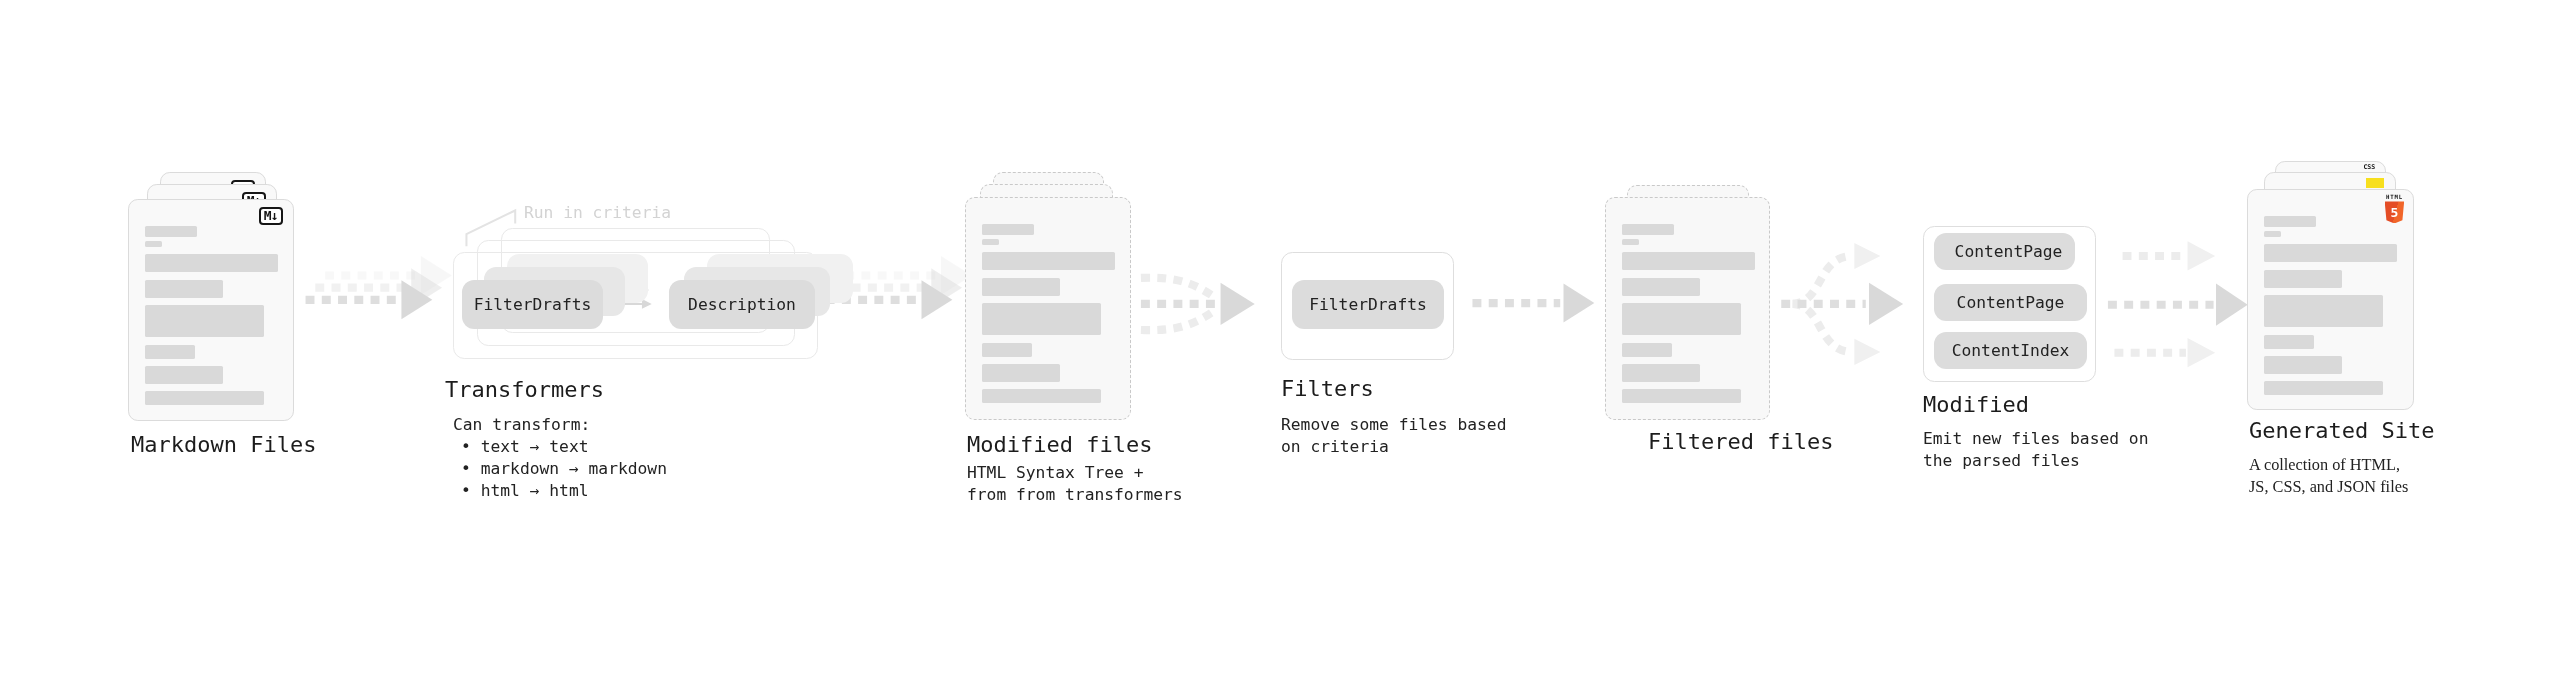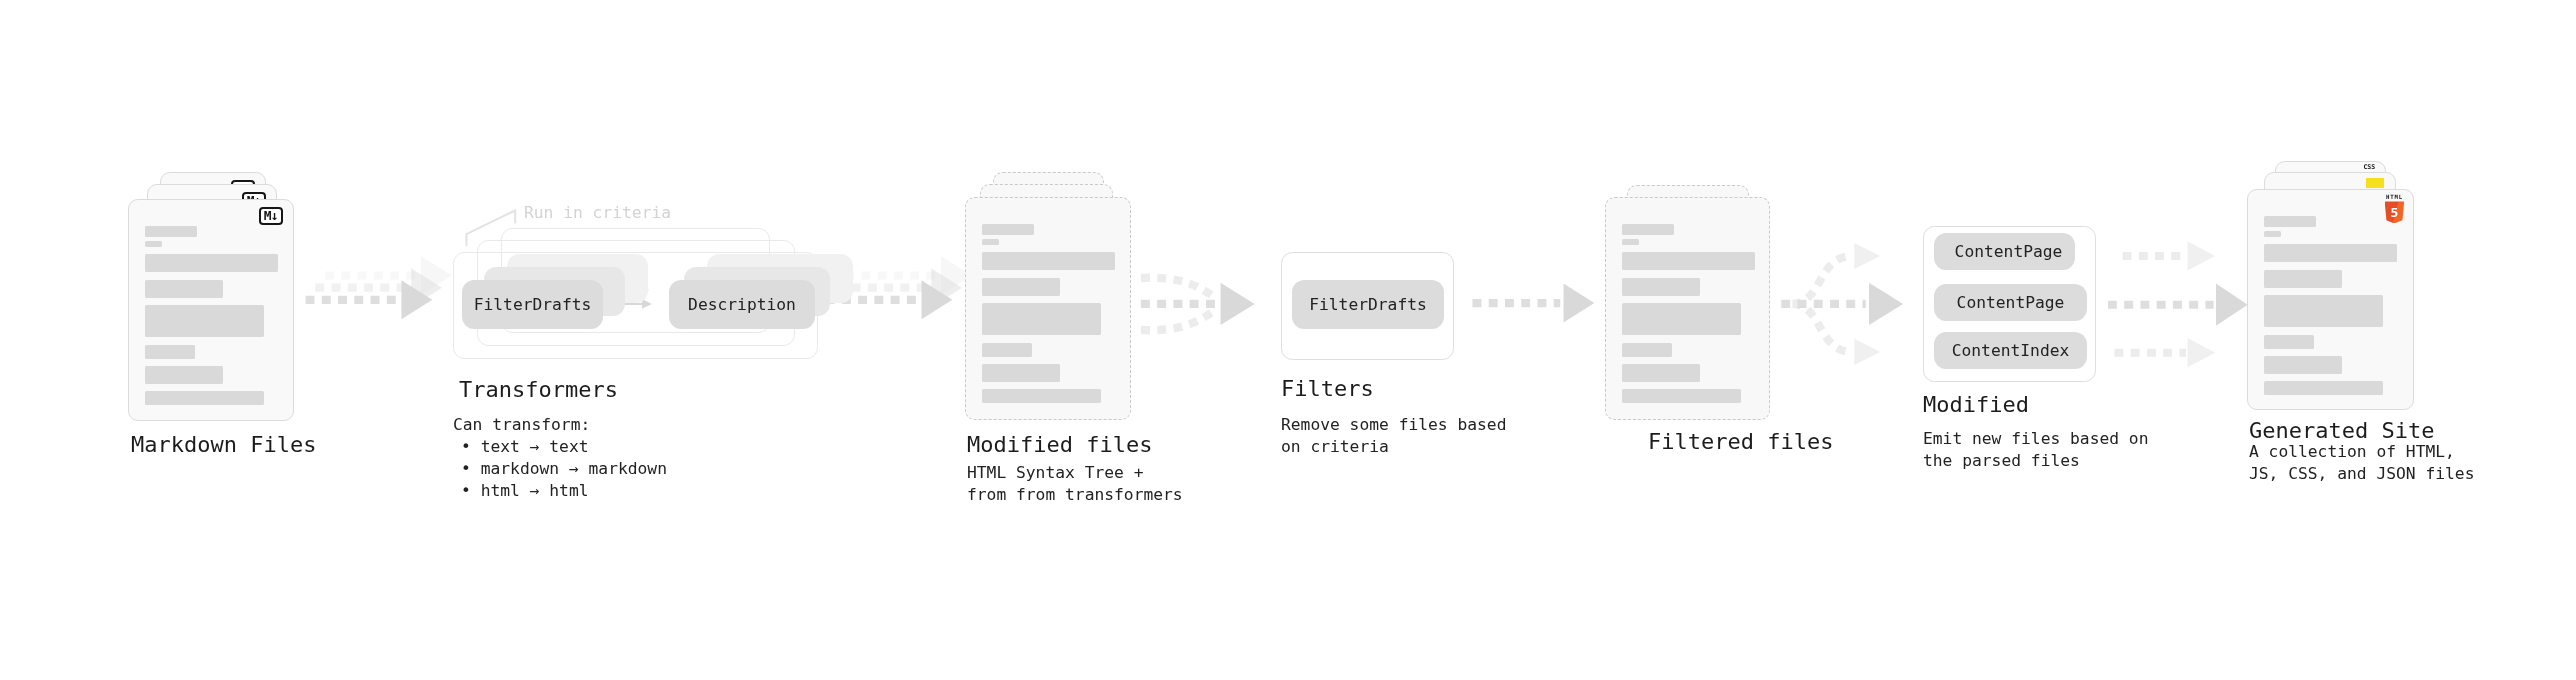--- a/index.html
+++ b/index.html
@@ -181,21 +181,21 @@
     <div class="note" style="left:524px;top:203px;">Run in criteria</div>
 
     <div class="pill ghost2" style="left:507px;top:254px;width:141px;height:49px;"></div>
     <div class="pill ghost1" style="left:484px;top:267px;width:141px;height:49px;"></div>
     <div class="pill" style="left:462px;top:280px;width:141px;height:49px;">FilterDrafts</div>
 
     <div class="pill ghost2" style="left:707px;top:254px;width:146px;height:49px;"></div>
     <div class="pill ghost1" style="left:684px;top:267px;width:146px;height:49px;"></div>
     <div class="pill" style="left:661px;top:280px;width:146px;height:49px;margin-left:8px;">Description</div>
 
-    <div class="title" style="left:459px;top:377px;">Transformers</div>
+    <div class="title" style="left:445px;top:377px;">Transformers</div>
     <div class="desc" style="left:453px;top:414px;">
       <div>Can transform:</div>
       <div class="bullet">• text → text</div>
       <div class="bullet">• markdown → markdown</div>
       <div class="bullet">• html → html</div>
     </div>
   </div>
 
   <div>
     <div class="card dashed" style="left:993px;top:172px;width:111px;height:218px;"></div>
@@ -277,20 +277,20 @@
           <div class="bar b2"></div>
           <div class="bar b3"></div>
           <div class="bar b4"></div>
         <div class="bar b5"></div>
           <div class="bar b6"></div>
           <div class="bar b7"></div>
           <div class="bar b8"></div>
       </div>
     </div>
     <div class="title" style="left:2249px;top:418px;">Generated Site</div>
-    <div class="desc" style="left:2249px;top:441px;">
+    <div class="desc" style="left:2249px;top:454px;font-family:Liberation Serif, serif;">
       <div>A collection of HTML,</div>
       <div>JS, CSS, and JSON files</div>
     </div>
   </div>
 
 </div>
 
 
 </body></html>

